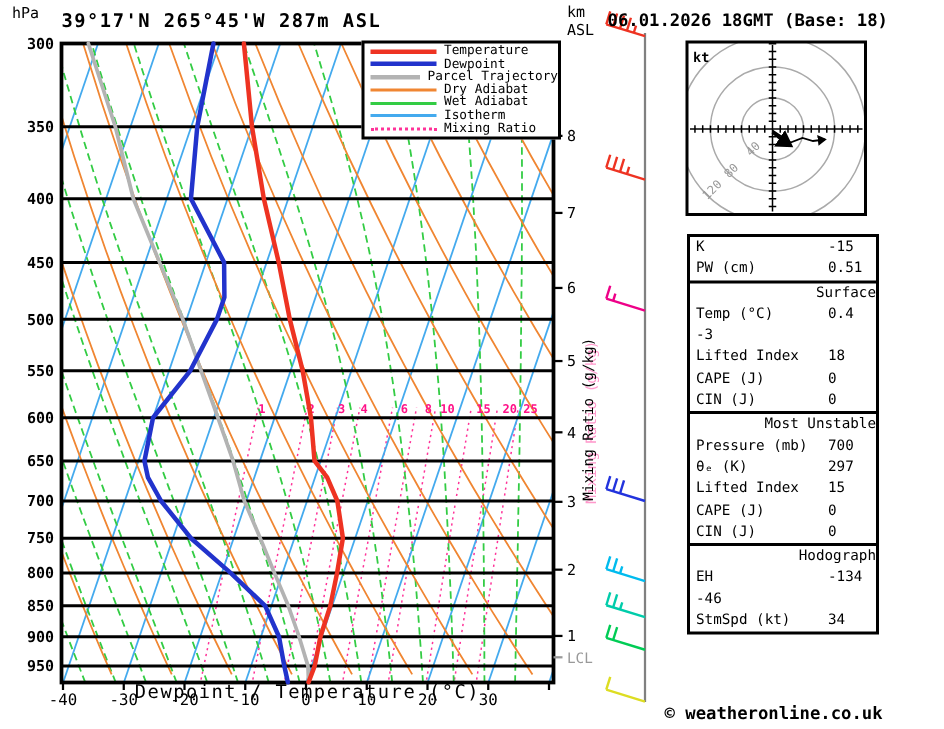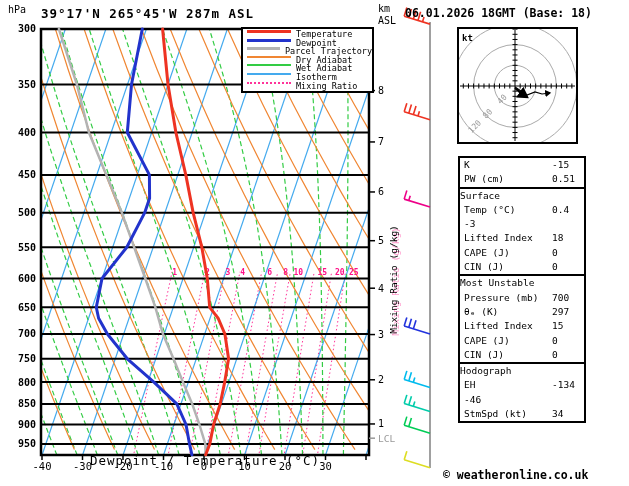--- a/index.html
+++ b/index.html
@@ -9,27 +9,27 @@
   #chart{position:absolute;left:0;top:0}
   .hpa{left:8px;top:4px;font-size:10px}
   .title{left:41px;top:6px;font-size:12.5px;font-weight:bold;letter-spacing:1px}
   .kmasl{left:378px;top:3px;font-size:10px;line-height:12px}
   .date{left:405px;top:6px;font-size:11.5px;font-weight:bold}
   .xlabel{left:41px;top:453px;width:328px;text-align:center;font-size:12.5px;letter-spacing:1px}
   .mrlabel{left:318px;top:274px;width:150px;text-align:center;font-size:9.5px;
            transform:rotate(-90deg);color:#000;text-shadow:-2px 2px 0 #f9c;}
   .watermark{left:443px;top:468px;font-size:11.5px;font-weight:bold}
   .legend{left:241px;top:27px;width:129px;border:2px solid #000;background:#fff;padding:1px 0}
-  .lrow{display:flex;align-items:flex-start;height:8.6px}
+  .lrow{display:flex;align-items:center;height:8.6px}
   .lsw{width:44px;margin:0 5px 0 4px;height:0}
   .llab{font-size:8.5px;line-height:8.6px}
   .tbl{left:458px;top:156px;width:124px;border:2px solid #000;background:#fff}
   .sec{border-top:2px solid #000}
   .sec:first-child{border-top:none}
-  .thead{text-align:left;font-size:9.5px;height:14.3px;line-height:14.5px}
+  .thead{text-align:right;font-size:9.5px;height:14.3px;line-height:14.5px}
   .trow{display:flex;font-size:9.5px;height:14.3px;line-height:14.5px;padding-left:4px}
   .tlab{width:88px;overflow:hidden}
   .tval{flex:1}
 </style>
 </head>
 <body>
 
 <div class="stage">
   <svg id="chart" width="629" height="486">
       <defs>

